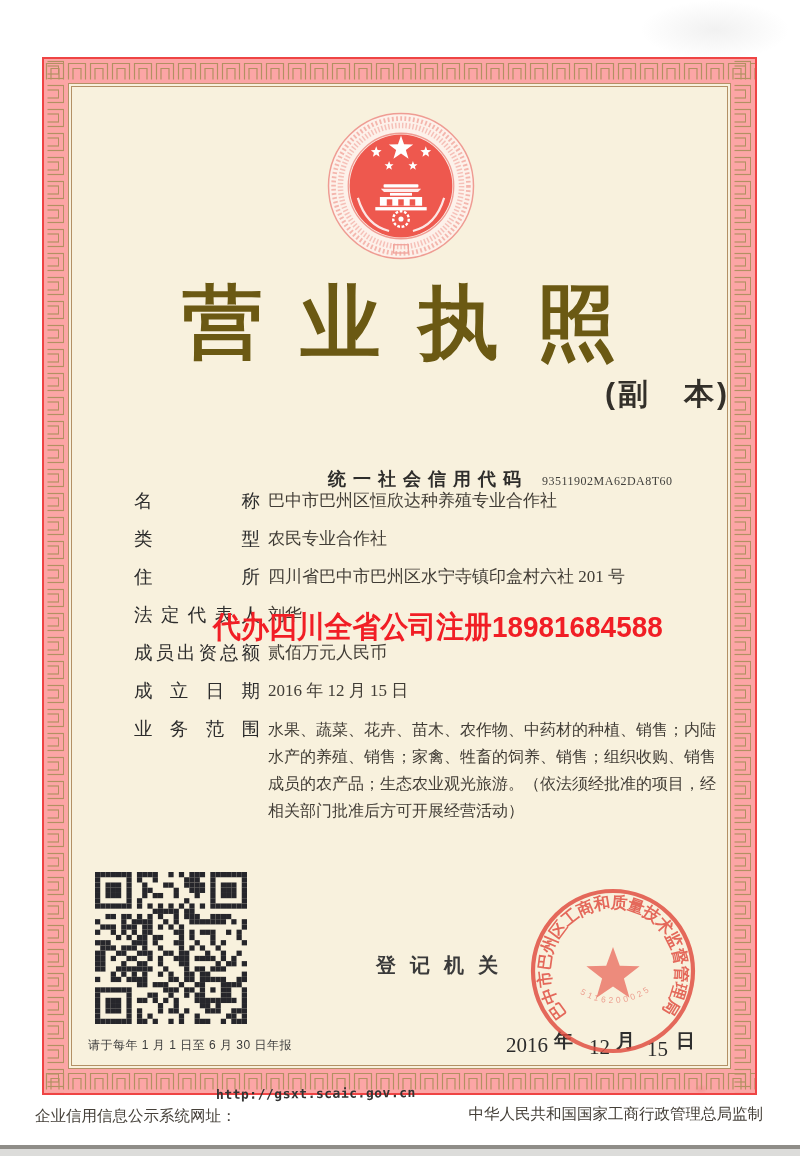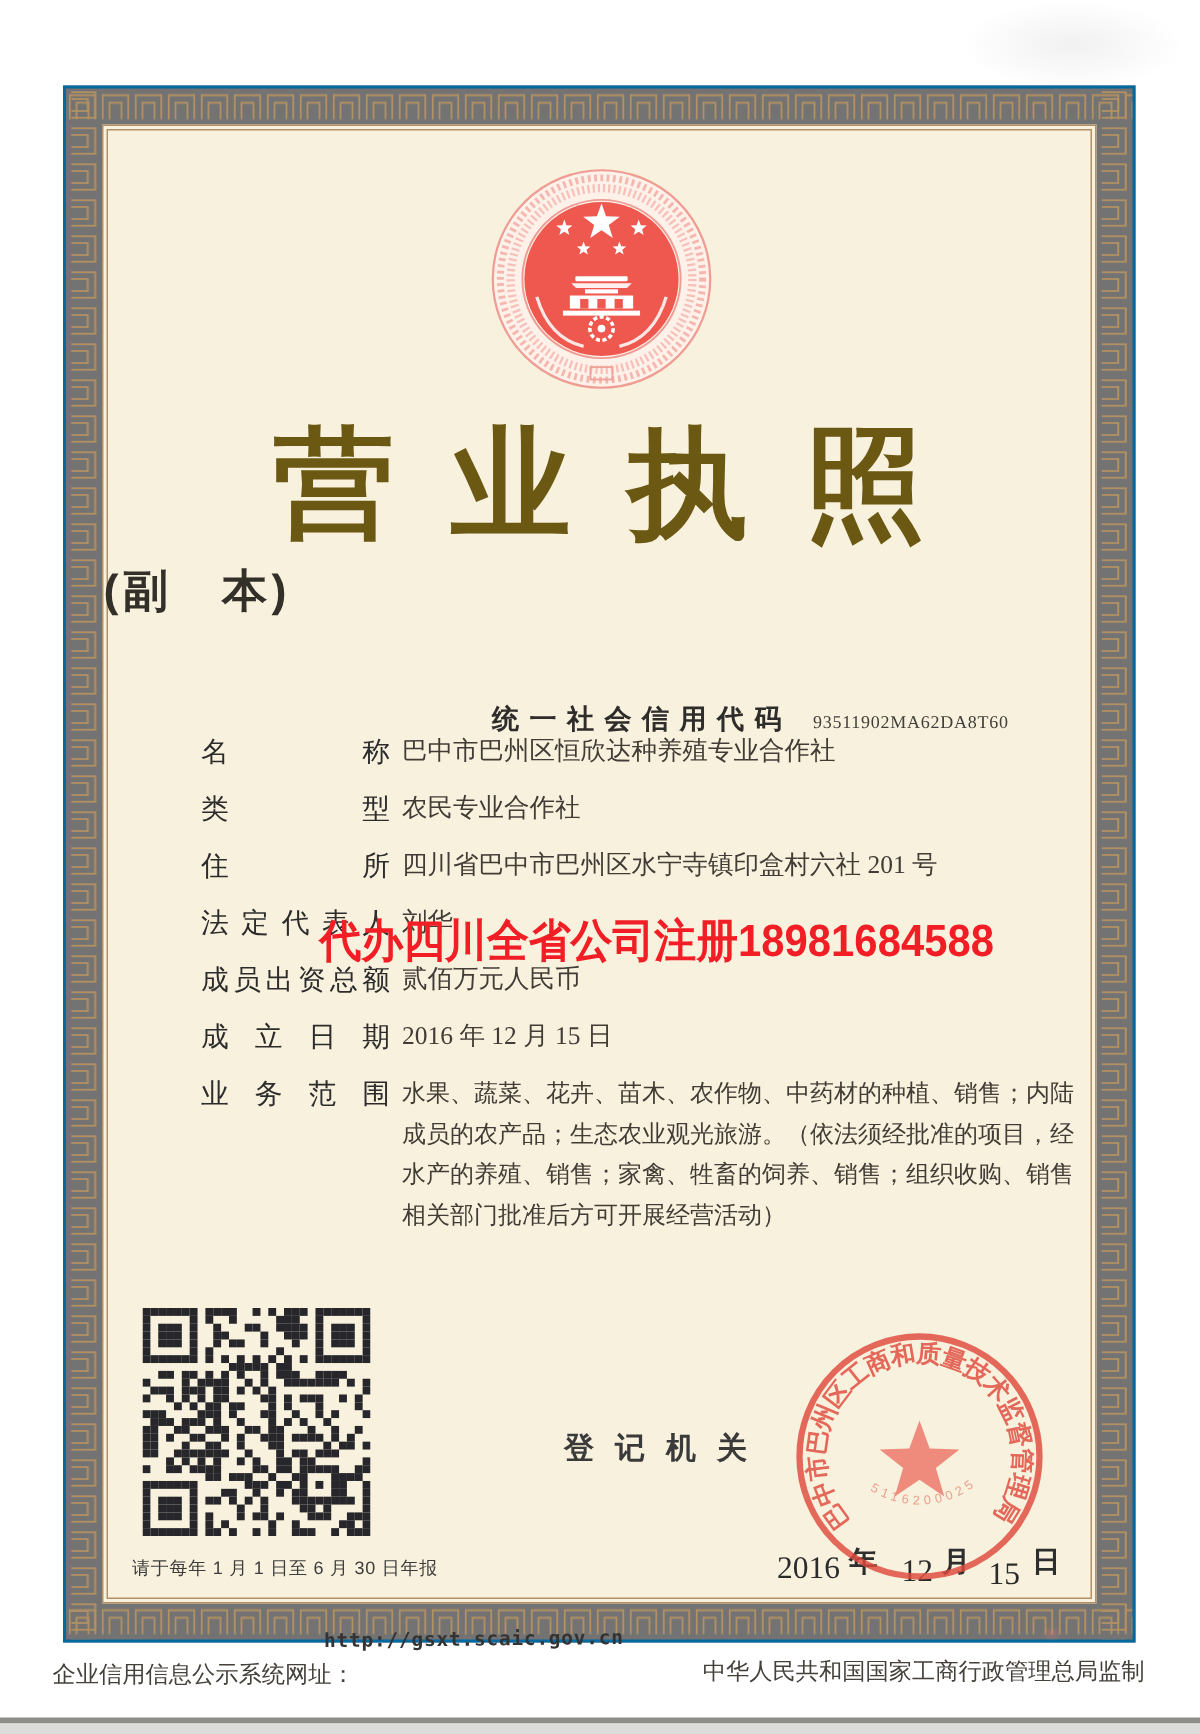--- a/index.html
+++ b/index.html
@@ -1,55 +1,55 @@
 <!DOCTYPE html>
 <html><head>
 <meta charset="utf-8">
 <style>
   html,body{margin:0;padding:0;background:#ffffff;}
   .scan{position:relative;width:800px;height:1156px;background:#ffffff;overflow:hidden;
         font-family:"Liberation Sans",sans-serif;}
   
   .cert-border{position:absolute;left:42px;top:57px;width:711px;height:1034px;
-               border:2px solid #0369a1;background:#737373;}
+               border:2px solid #ef4444;background:#fca5a5;}
   .mstrip{position:absolute;display:block;}
   .mtop{left:0;top:0;width:100%;height:24px;}
   .mbottom{left:0;bottom:0;width:100%;height:24px;}
   .mleft{left:0;top:0;width:24px;height:100%;}
   .mright{right:0;top:0;width:24px;height:100%;}
   .paper{position:absolute;left:24px;top:24px;right:24px;bottom:24px;
          background:#f8f1dd;border:1px solid #b39065;
          box-shadow:inset 0 0 0 2px #f8f1dd, inset 0 0 0 3px #b39065;}
   
   .emblem{position:absolute;left:254px;top:24px;width:156px;height:156px;}
   .title{position:absolute;left:0;right:0;top:186px;text-align:center;
          font-size:80px;font-weight:900;color:#6b5913;
          letter-spacing:38px;padding-left:38px;white-space:nowrap;}
-  .subtitle{position:absolute;left:0;right:0;top:290px;text-align:left;
+  .subtitle{position:absolute;left:0;right:0;top:290px;text-align:right;
             font-size:30px;font-weight:600;color:#33302a;letter-spacing:3px;}
   .code-line{position:absolute;left:259px;top:355px;display:flex;align-items:baseline;white-space:nowrap;}
   .code-label{font-size:18px;font-weight:700;letter-spacing:7px;color:#2e2d2b;margin-top:28px;}
   .code-value{font-family:"Liberation Serif",serif;font-size:12px;letter-spacing:.5px;
               color:#403f3b;margin-left:14px;}
   
   .fields{position:absolute;left:65px;right:24px;top:404px;}
   .frow{display:flex;margin-bottom:13px;align-items:flex-start;}
   .flabel{width:126px;flex:none;font-weight:400;font-size:18.5px;color:#2c2c2c;
           line-height:25px;text-align:justify;text-align-last:justify;}
   .fvalue{margin-left:8px;font-family:"Liberation Serif",serif;font-size:17px;
           color:#413d36;line-height:25px;white-space:nowrap;}
   .scope-lines{margin-left:8px;font-family:"Liberation Serif",serif;font-size:16px;
                color:#413d36;line-height:27px;white-space:nowrap;}
   
   .qr{position:absolute;left:26px;top:788px;width:152px;height:152px;}
   .reg-label{position:absolute;left:307px;top:868px;font-size:20px;font-weight:600;
              letter-spacing:14px;color:#3a3a3a;white-space:nowrap;}
   .stamp{position:absolute;left:456px;top:799px;width:176px;height:176px;z-index:40;}
   .date-line{position:absolute;left:437px;top:944px;display:flex;align-items:flex-start;
-             white-space:nowrap;z-index:30;margin-left:12px;}
+             white-space:nowrap;z-index:30;}
   .dnum{font-family:"Liberation Serif",serif;font-size:21px;color:#2b2b2b;}
   .dunit{font-size:19px;font-weight:700;color:#2e2e2e;}
   .dy{transform:translateY(5px);}   .dyu{margin-left:6px;}
   .dm{transform:translateY(7px);margin-left:16px;} .dmu{margin-left:6px;}
   .dd{transform:translateY(9px);margin-left:12px;} .ddu{margin-left:8px;}
   .annual-note{position:absolute;left:19px;top:953px;font-size:12px;color:#3c3c3c;
                letter-spacing:.5px;white-space:nowrap;}
   
   .watermark{position:absolute;left:213px;top:607px;z-index:60;font-size:30px;font-weight:700;
              color:#f11e25;white-space:nowrap;transform:scaleX(.93);transform-origin:left top;}
@@ -161,22 +161,22 @@
           <div class="fvalue">贰佰万元人民币</div>
         </div>
         <div class="frow">
           <div class="flabel">成立日期</div>
           <div class="fvalue">2016 年 12 月 15 日</div>
         </div>
         <div class="frow">
           <div class="flabel">业务范围</div>
           <div class="scope-lines">
             <div>水果、蔬菜、花卉、苗木、农作物、中药材的种植、销售；内陆</div>
+            <div>水产的养殖、销售；家禽、牲畜的饲养、销售；组织收购、销售</div>
             <div>成员的农产品；生态农业观光旅游。（依法须经批准的项目，经</div>
-            <div>水产的养殖、销售；家禽、牲畜的饲养、销售；组织收购、销售</div>
             <div>相关部门批准后方可开展经营活动）</div>
           </div>
         </div>
       </div>
 
       <svg id="qrsvg" class="qr" viewBox="0 0 151 151">
           <g fill="#26262b">
             <rect x="0.00" y="0.00" width="5.21" height="5.21"></rect>
             <rect x="5.21" y="0.00" width="5.21" height="5.21"></rect>
             <rect x="10.41" y="0.00" width="5.21" height="5.21"></rect>

